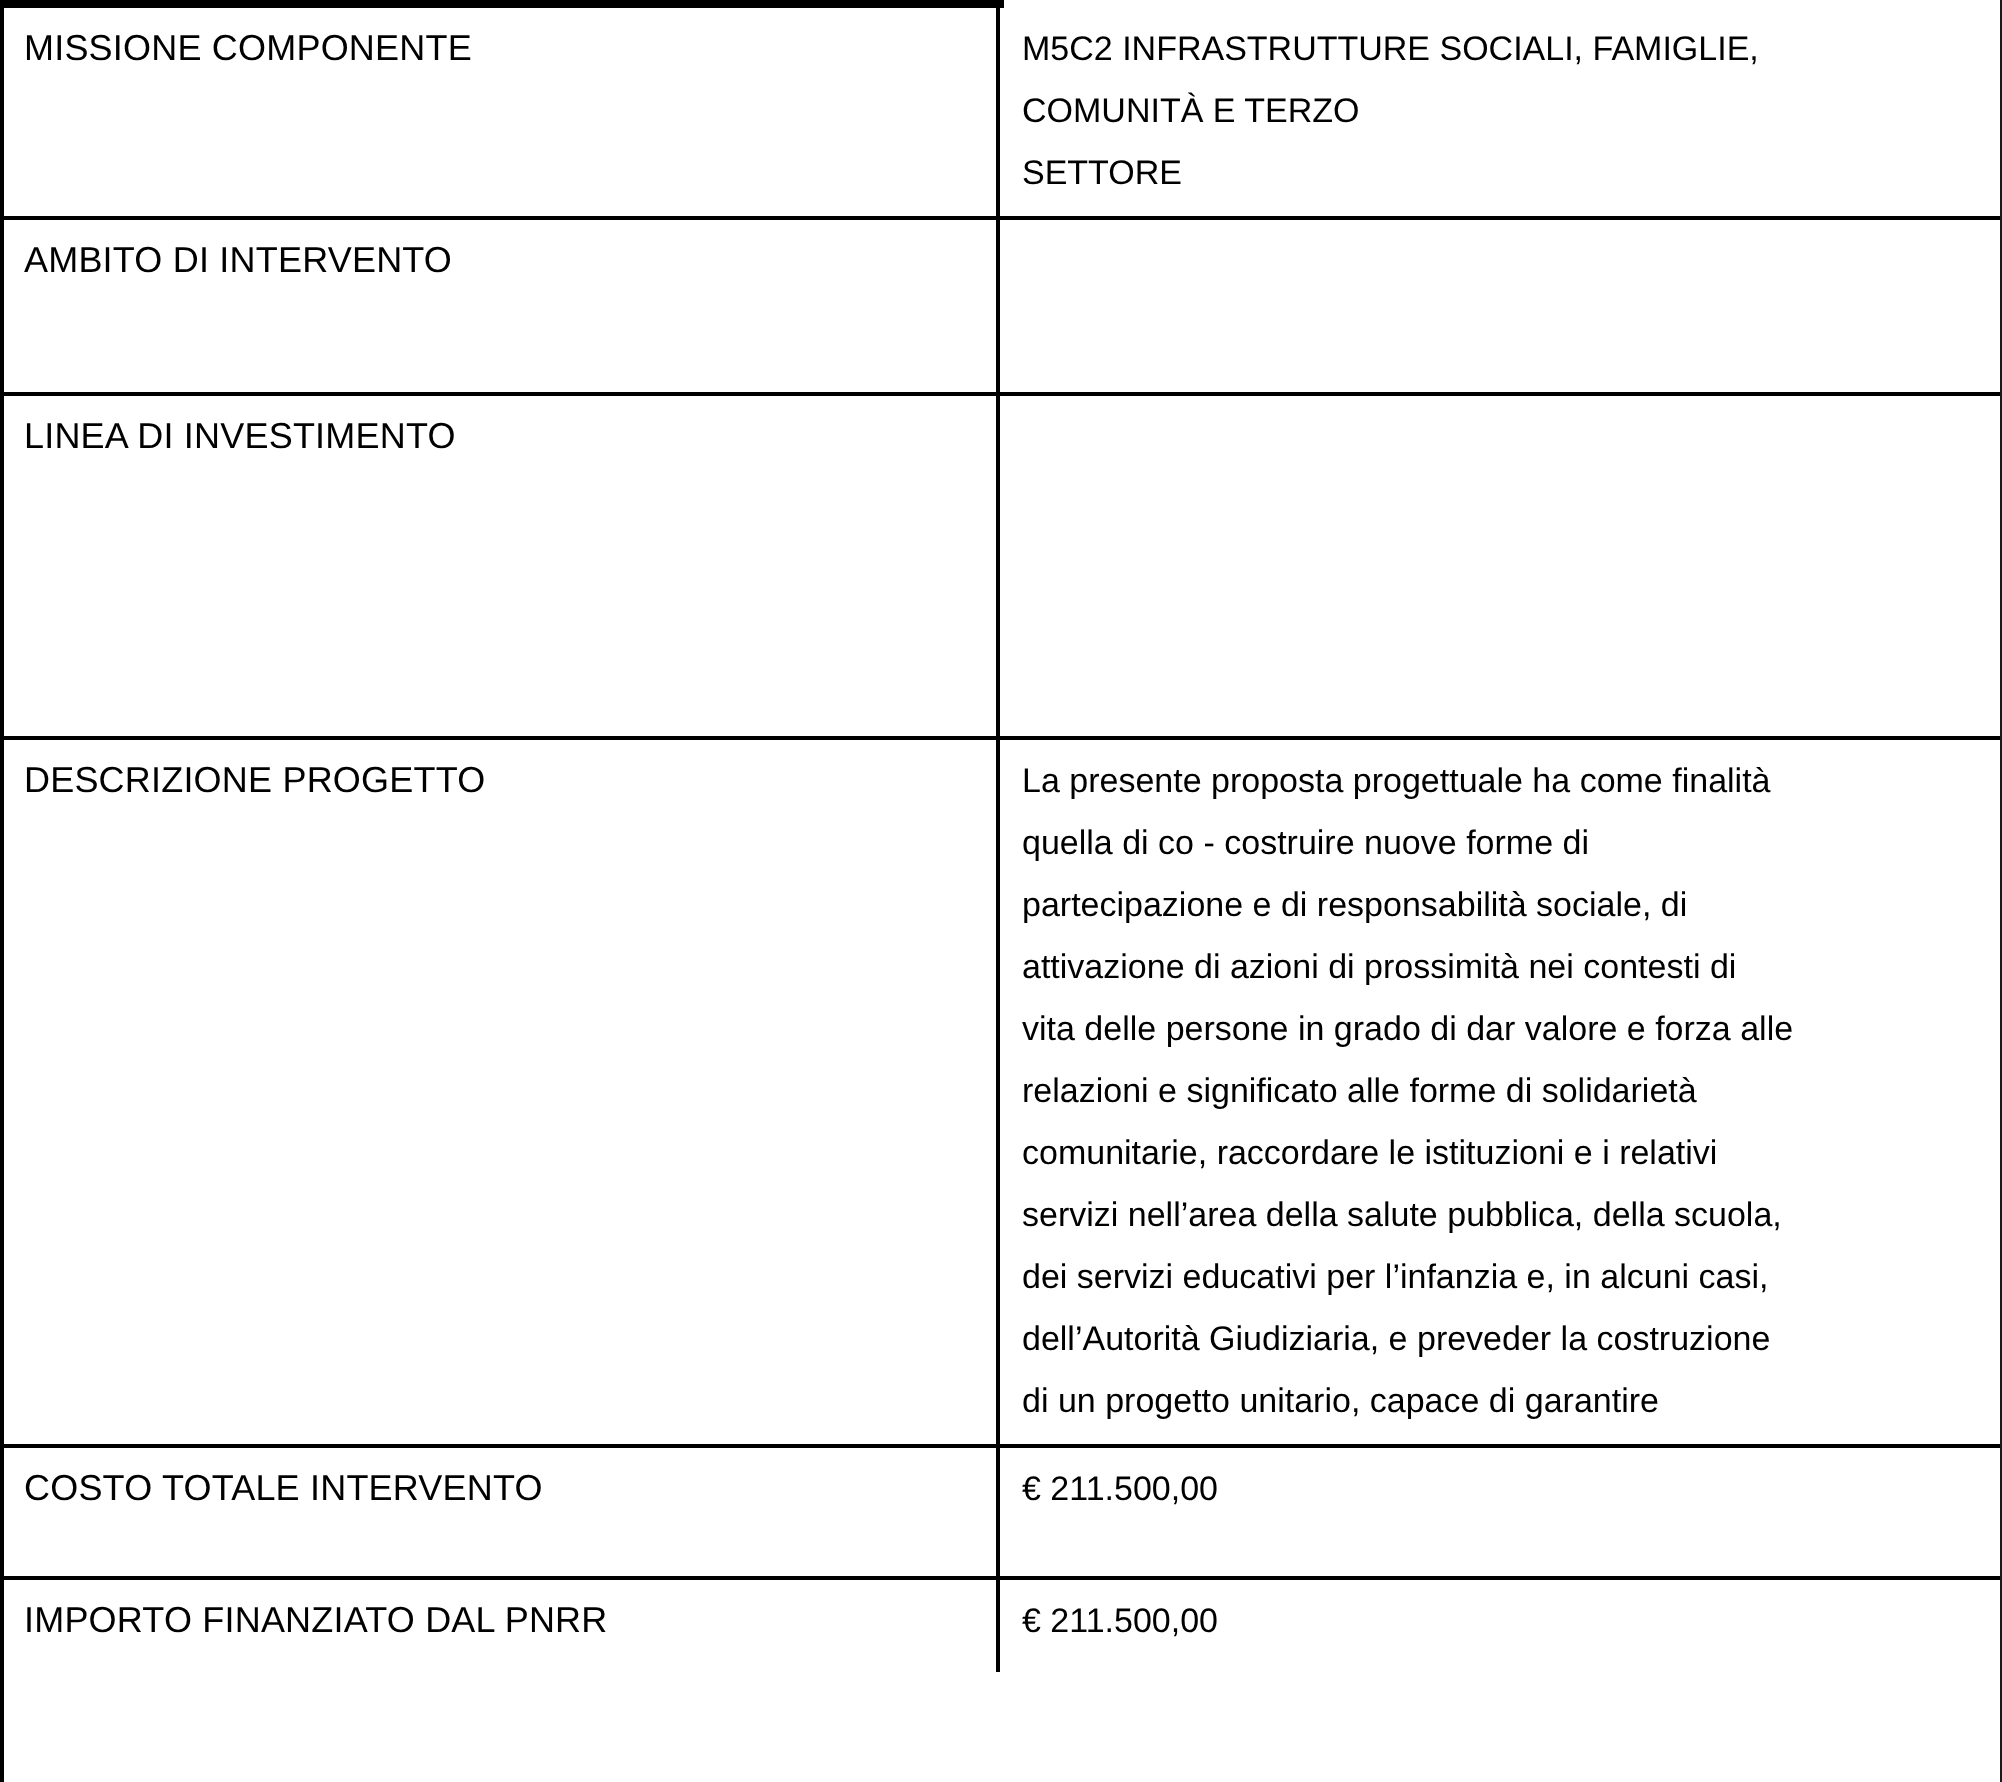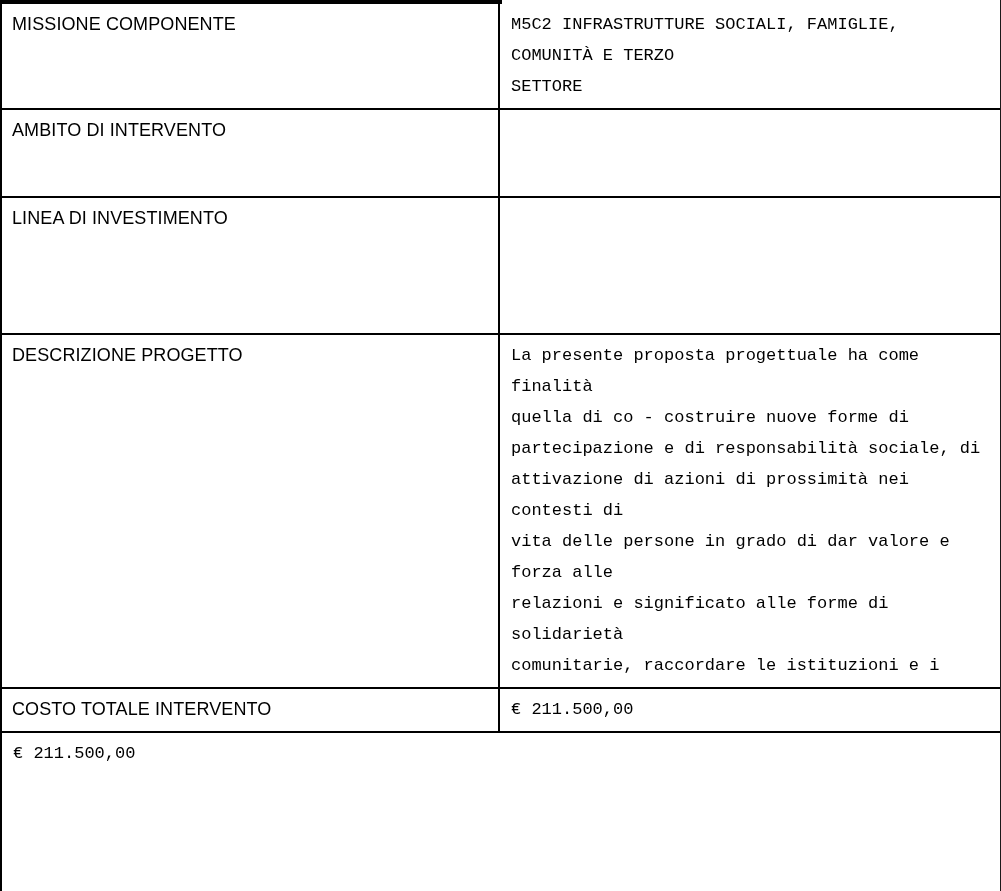--- a/index.html
+++ b/index.html
@@ -40,43 +40,42 @@
     display: flex;
     flex: 0 0 auto;
     box-sizing: border-box;
     overflow: hidden;
   }
   .row + .row {
     border-top: 2px solid #000000;
   }
   .r1 { height: 108px; }
   .r2 { height: 88px; }
-  .r3 { height: 137px; }
+  .r3 { height: 172px; }
   .r4 { height: 354px; }
-  .r5 { height: 44px; }
+  .r5 { height: 66px; }
   .r6 { height: 48px; }
   .cell {
     box-sizing: border-box;
     overflow: hidden;
   }
   .cell.label {
     flex: 0 0 498px;
     border-right: 2px solid #000000;
     padding: 5px 10px 0 10px;
     font-size: 18px;
     line-height: 31px;
     letter-spacing: 0.1px;
   }
   .cell.value {
     flex: 1 1 auto;
     padding: 5px 8px 0 11px;
     font-size: 17px;
     line-height: 31px;
     white-space: pre-line;
-    font-family: Liberation Mono, monospace;
   }
   .r1 .cell { padding-top: 9px; }
 </style>
 </head>
 <body>
 
 <div class="page">
   <div class="top-bar"></div>
   <div class="grid">
 
@@ -113,17 +112,18 @@
 (Programma di Intervento Per la Prevenzione
 dell’Istituzionalizzazione).</div>
     </div>
 
     <div class="row r5">
       <div class="cell label">COSTO TOTALE INTERVENTO</div>
       <div class="cell value">€ 211.500,00</div>
     </div>
 
     <div class="row r6">
+      <div class="cell label">IMPORTO FINANZIATO DAL PNRR</div>
       <div class="cell value">€ 211.500,00</div>
     </div>
 
   </div>
 </div>
 
 </body></html>

